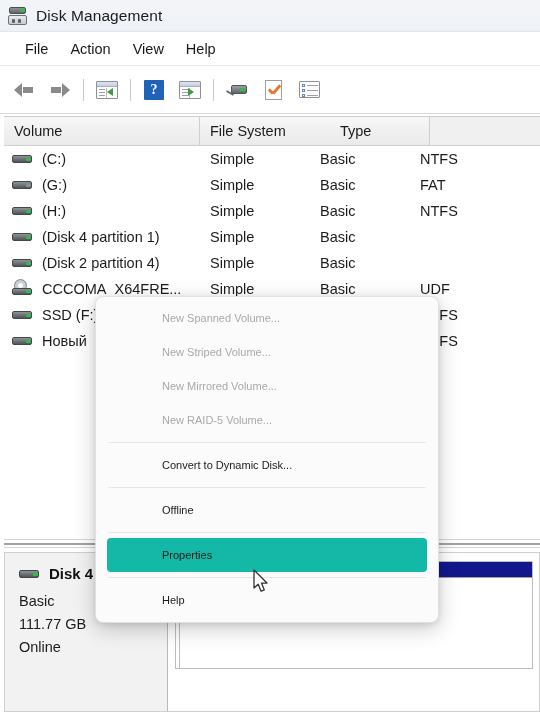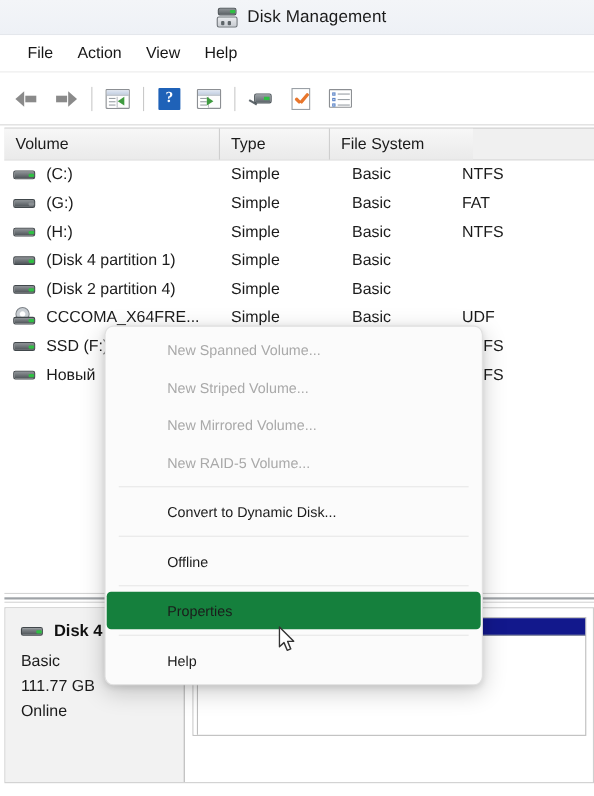--- a/index.html
+++ b/index.html
@@ -22,21 +22,20 @@
   .titlebar {
     position: absolute;
     left: 0; top: 0;
     width: 540px; height: 32px;
     background: linear-gradient(to bottom, #f3f5f8 0%, #eef1f6 100%);
     border-bottom: 1px solid #e2e5ea;
     display: flex;
     align-items: center;
     padding-left: 8px;
     box-sizing: border-box;
-    justify-content: center;
   }
   .app-icon {
     width: 20px; height: 18px;
     position: relative;
     margin-right: 8px;
     flex: 0 0 auto;
   }
   .app-icon .drive-top {
     position: absolute;
     left: 1px; top: 0px;
@@ -468,29 +467,29 @@
     box-shadow: 0 6px 22px rgba(0,0,0,0.20), 0 2px 6px rgba(0,0,0,0.10);
     padding: 4px 0 5px 0;
     box-sizing: border-box;
     z-index: 40;
   }
   .ctx-item {
     height: 34px;
     display: flex;
     align-items: center;
     padding-left: 55px;
-    font-size: 13px;
+    font-size: 11px;
     color: #1b1b1b;
     cursor: default;
     box-sizing: border-box;
-    margin: 0 1px;
+    margin: 0 11px;
     border-radius: 4px;
   }
   .ctx-item.disabled { color: #a9a9a9; }
-  .ctx-item.highlight { background: #15803d; }
+  .ctx-item.highlight { background: #14b8a6; }
   .ctx-sep {
     height: 1px;
     background: #e6e6e6;
     margin: 5px 12px;
   }
 
   
   .cursor {
     position: absolute;
     left: 253px; top: 569px;
@@ -591,22 +590,22 @@
         <div class="row" style="top:12px">
             <div class="cb"></div>
             <div class="ln"></div>
           </div>
       </div>
     </div>
   </div>
 
   <div class="list-header">
     <div class="col-head col-volume">Volume</div>
+    <div class="col-head col-fs">File System</div>
     <div class="col-head col-type">Type</div>
-    <div class="col-head col-fs">File System</div>
   </div>
 
   <div class="list-body">
 
     <div class="vol-row">
       <div class="c-volume">
         <div class="vol-icon">
             <div class="body"></div>
             <div class="led"></div>
           </div>

